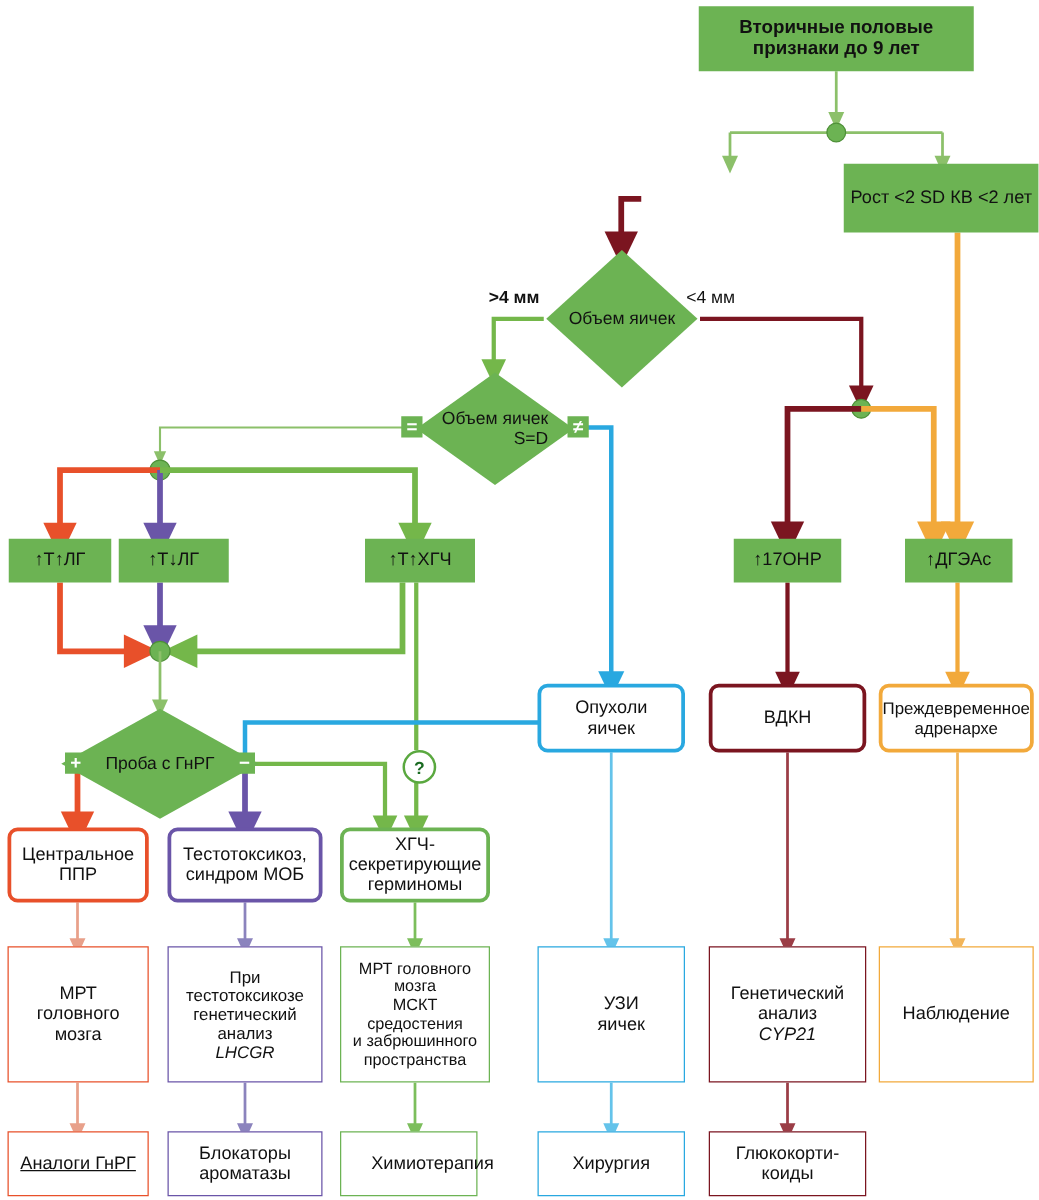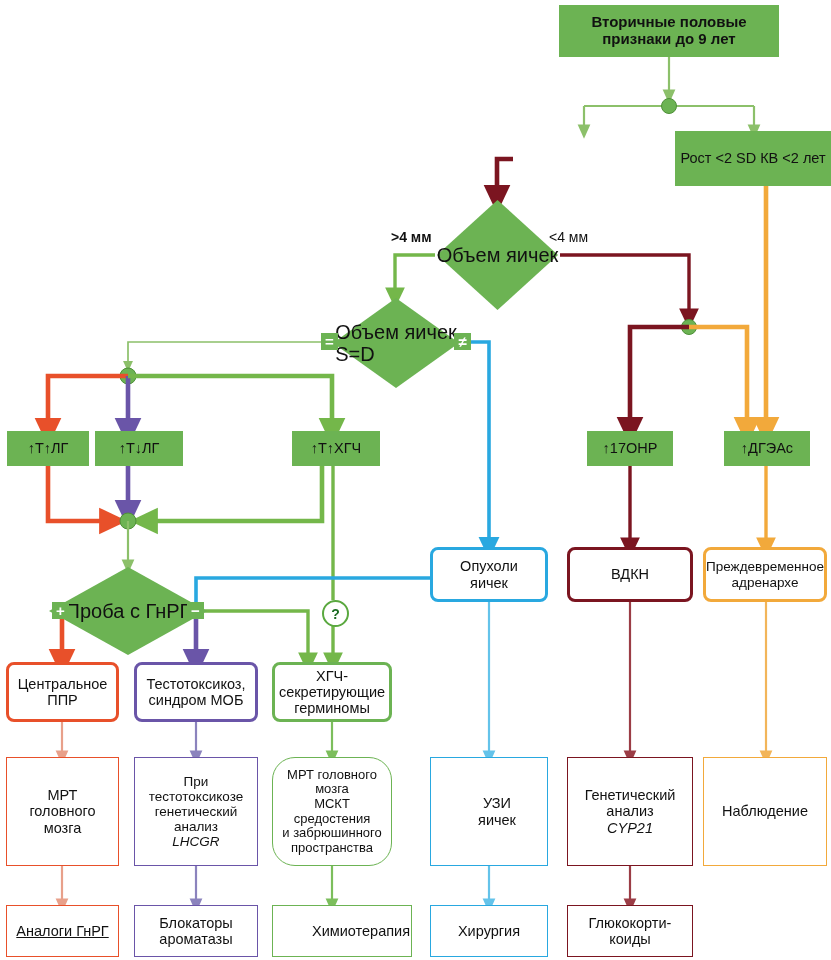--- a/index.html
+++ b/index.html
@@ -7,22 +7,22 @@
   #stage{position:relative;width:831px;height:960px;background:#fff;overflow:hidden;}
   #wires{position:absolute;left:0;top:0;width:831px;height:960px;}
   .node{position:absolute;box-sizing:border-box;display:flex;align-items:center;
         justify-content:center;text-align:center;line-height:1.12;}
   .green-fill{background:#6cb353;color:#111;font-size:14.5px;}
   .green-fill.bold{font-weight:bold;font-size:15px;}
   .outline{background:#ffffff;border-width:3px;border-style:solid;border-radius:8px;font-size:14.5px;color:#111;}
   .outline.thin{border-width:1.6px;border-radius:0;}
   .diamond-wrap{position:absolute;}
   .diamond-wrap .lbl{position:absolute;left:0;top:0;width:100%;height:100%;
-        display:flex;align-items:center;justify-content:center;text-align:left;
-        font-size:20px;color:#111;line-height:1.12;}
+        display:flex;align-items:center;justify-content:center;text-align:right;
+        font-size:14px;color:#111;line-height:1.12;}
   .edge-label{position:absolute;font-size:14px;color:#111;white-space:nowrap;}
   .badge{position:absolute;width:17px;height:17px;background:#6cb353;color:#fff;
         display:flex;align-items:center;justify-content:center;font-size:15px;
         font-weight:bold;line-height:1;}
   .qmark{position:absolute;width:23px;height:23px;border-radius:50%;background:#fff;
         border:2.2px solid #5aa83f;color:#1a6b22;display:flex;align-items:center;
         justify-content:center;font-size:14px;font-weight:bold;}
   .ital{font-style:italic;text-align:right;}
 </style>
 </head>
@@ -228,21 +228,21 @@
 головного
 мозга</span>
   </div>
   <div class="node outline thin" style="left:134px;top:757px;width:124px;height:109px;border-color:#6a55a8;flex-direction:column;font-size:13.5px;">
     <span style="white-space:pre-line">При
 тестотоксикозе
 генетический
 анализ</span>
     <span class="ital">LHCGR</span>
   </div>
-  <div class="node outline thin" style="left:272px;top:757px;width:120px;height:109px;border-color:#6cb353;font-size:13px;border-radius:23px;">
+  <div class="node outline thin" style="left:272px;top:757px;width:120px;height:109px;border-color:#6cb353;font-size:13px;">
     <span style="white-space:pre-line">МРТ головного
 мозга
 МСКТ
 средостения
 и забрюшинного
 пространства</span>
   </div>
   <div class="node outline thin" style="left:430px;top:757px;width:118px;height:109px;border-color:#29a8e0;padding-left:16px;">
     <span style="white-space:pre-line">УЗИ
 яичек</span>
@@ -256,21 +256,21 @@
     <span>Наблюдение</span>
   </div>
 
   <div class="node outline thin" style="left:6px;top:905px;width:113px;height:52px;border-color:#e8502a;text-decoration:underline;">
     <span>Аналоги ГнРГ</span>
   </div>
   <div class="node outline thin" style="left:134px;top:905px;width:124px;height:52px;border-color:#6a55a8;">
     <span style="white-space:pre-line">Блокаторы
 ароматазы</span>
   </div>
-  <div class="node outline thin" style="left:272px;top:905px;width:140px;height:52px;border-color:#6cb353;padding-left:38px;">
+  <div class="node outline thin" style="left:272px;top:905px;width:110px;height:52px;border-color:#6cb353;padding-left:38px;">
     <span>Химиотерапия</span>
   </div>
   <div class="node outline thin" style="left:430px;top:905px;width:118px;height:52px;border-color:#29a8e0;">
     <span>Хирургия</span>
   </div>
   <div class="node outline thin" style="left:567px;top:905px;width:126px;height:52px;border-color:#7b1520;">
     <span style="white-space:pre-line">Глюкокорти-
 коиды</span>
   </div>
 

